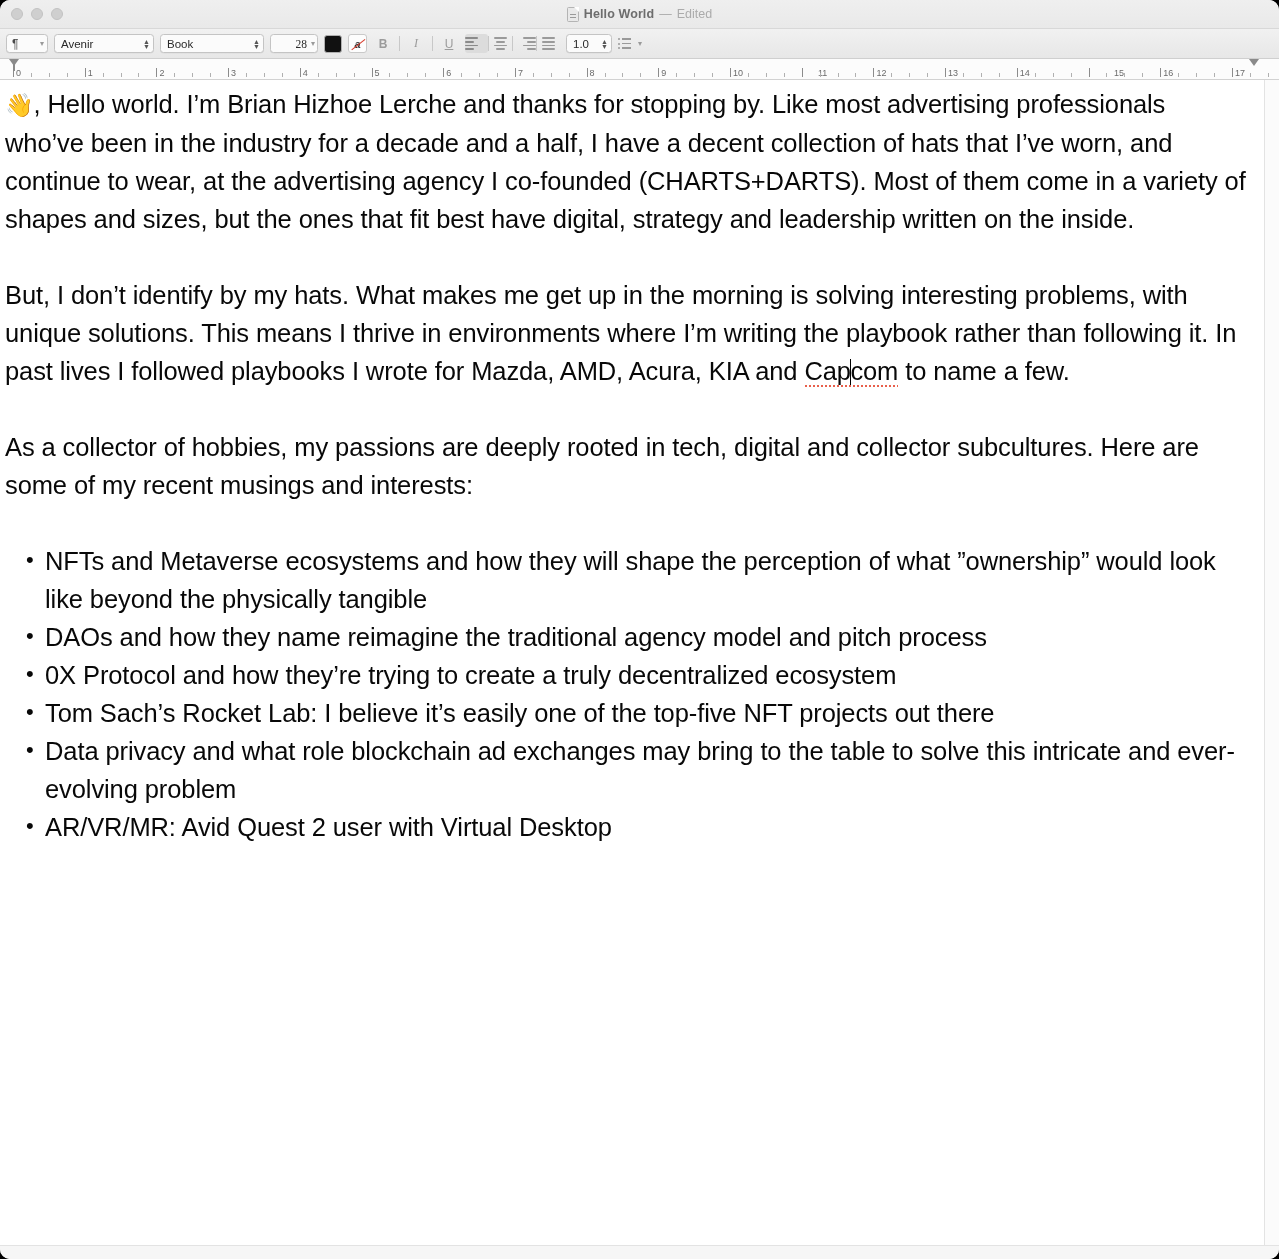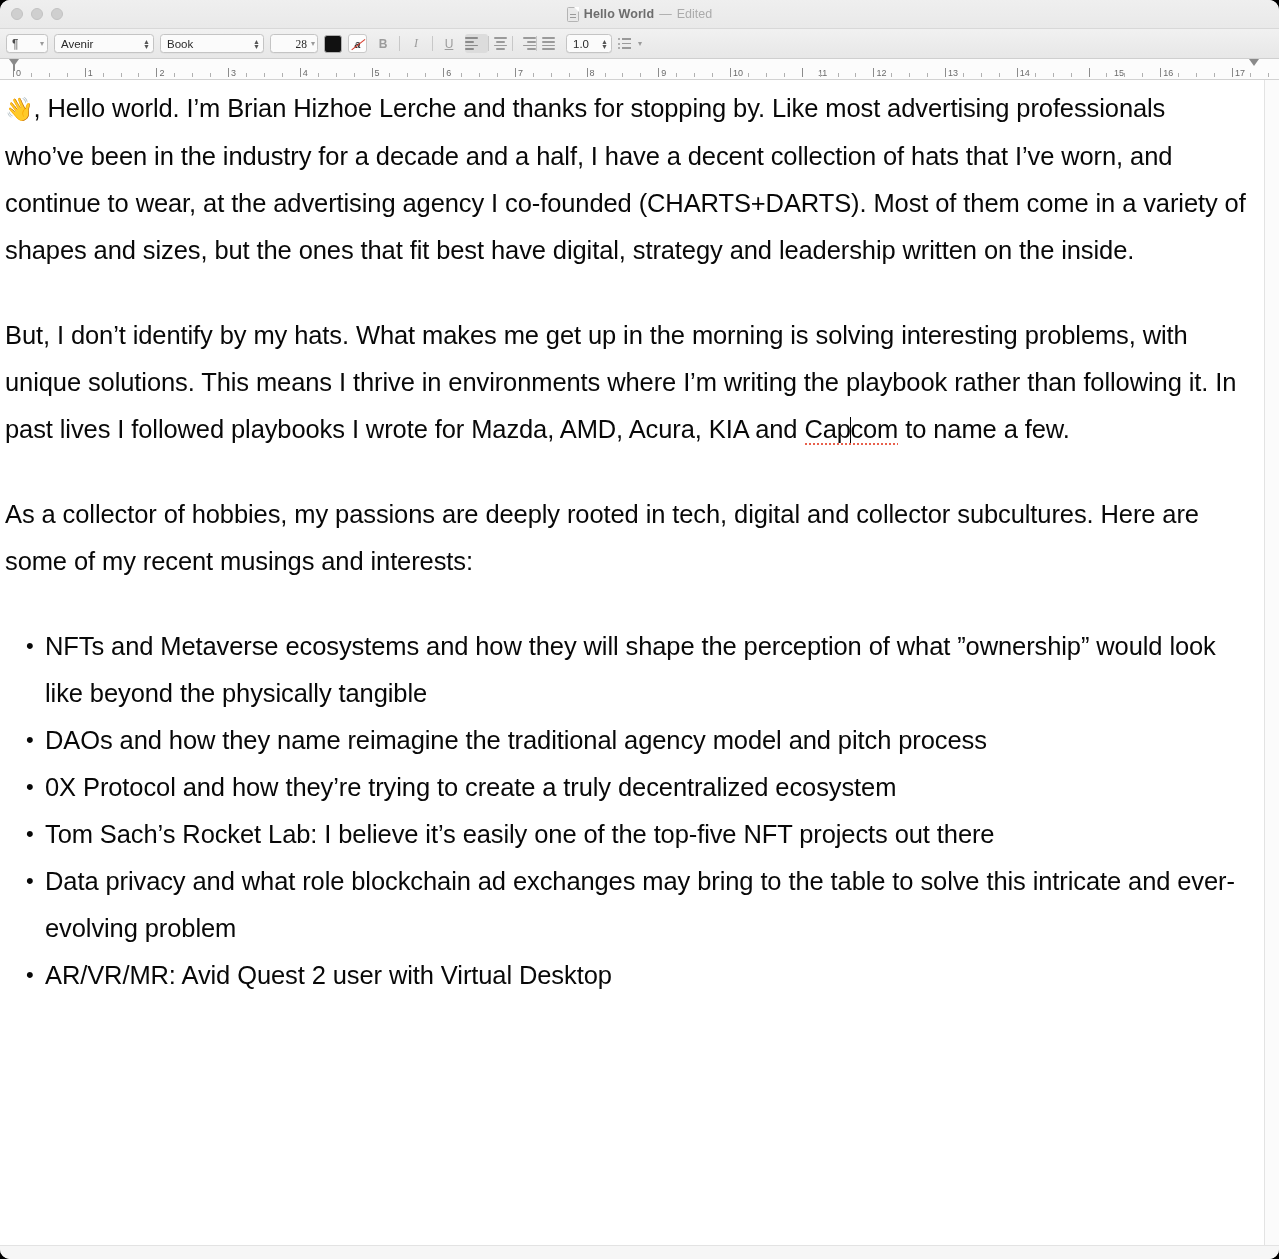--- a/index.html
+++ b/index.html
@@ -299,21 +299,21 @@
     height: 14px;
     flex: 0 0 14px;
     background: #f6f6f6;
     border-top: 1px solid #e3e3e3;
   }
 
   
   .body-text {
     font-family: "Liberation Sans", sans-serif;
     font-size: 25.5px;
-    line-height: 47px;
+    line-height: 38px;
     color: #080808;
     letter-spacing: -0.1px;
     font-weight: 300;
   }
   p.para { margin: 0 0 0 0; }
   .blank-line { height: 38px; }
 
   ul.bullets {
     list-style: none;
     margin: 0;

